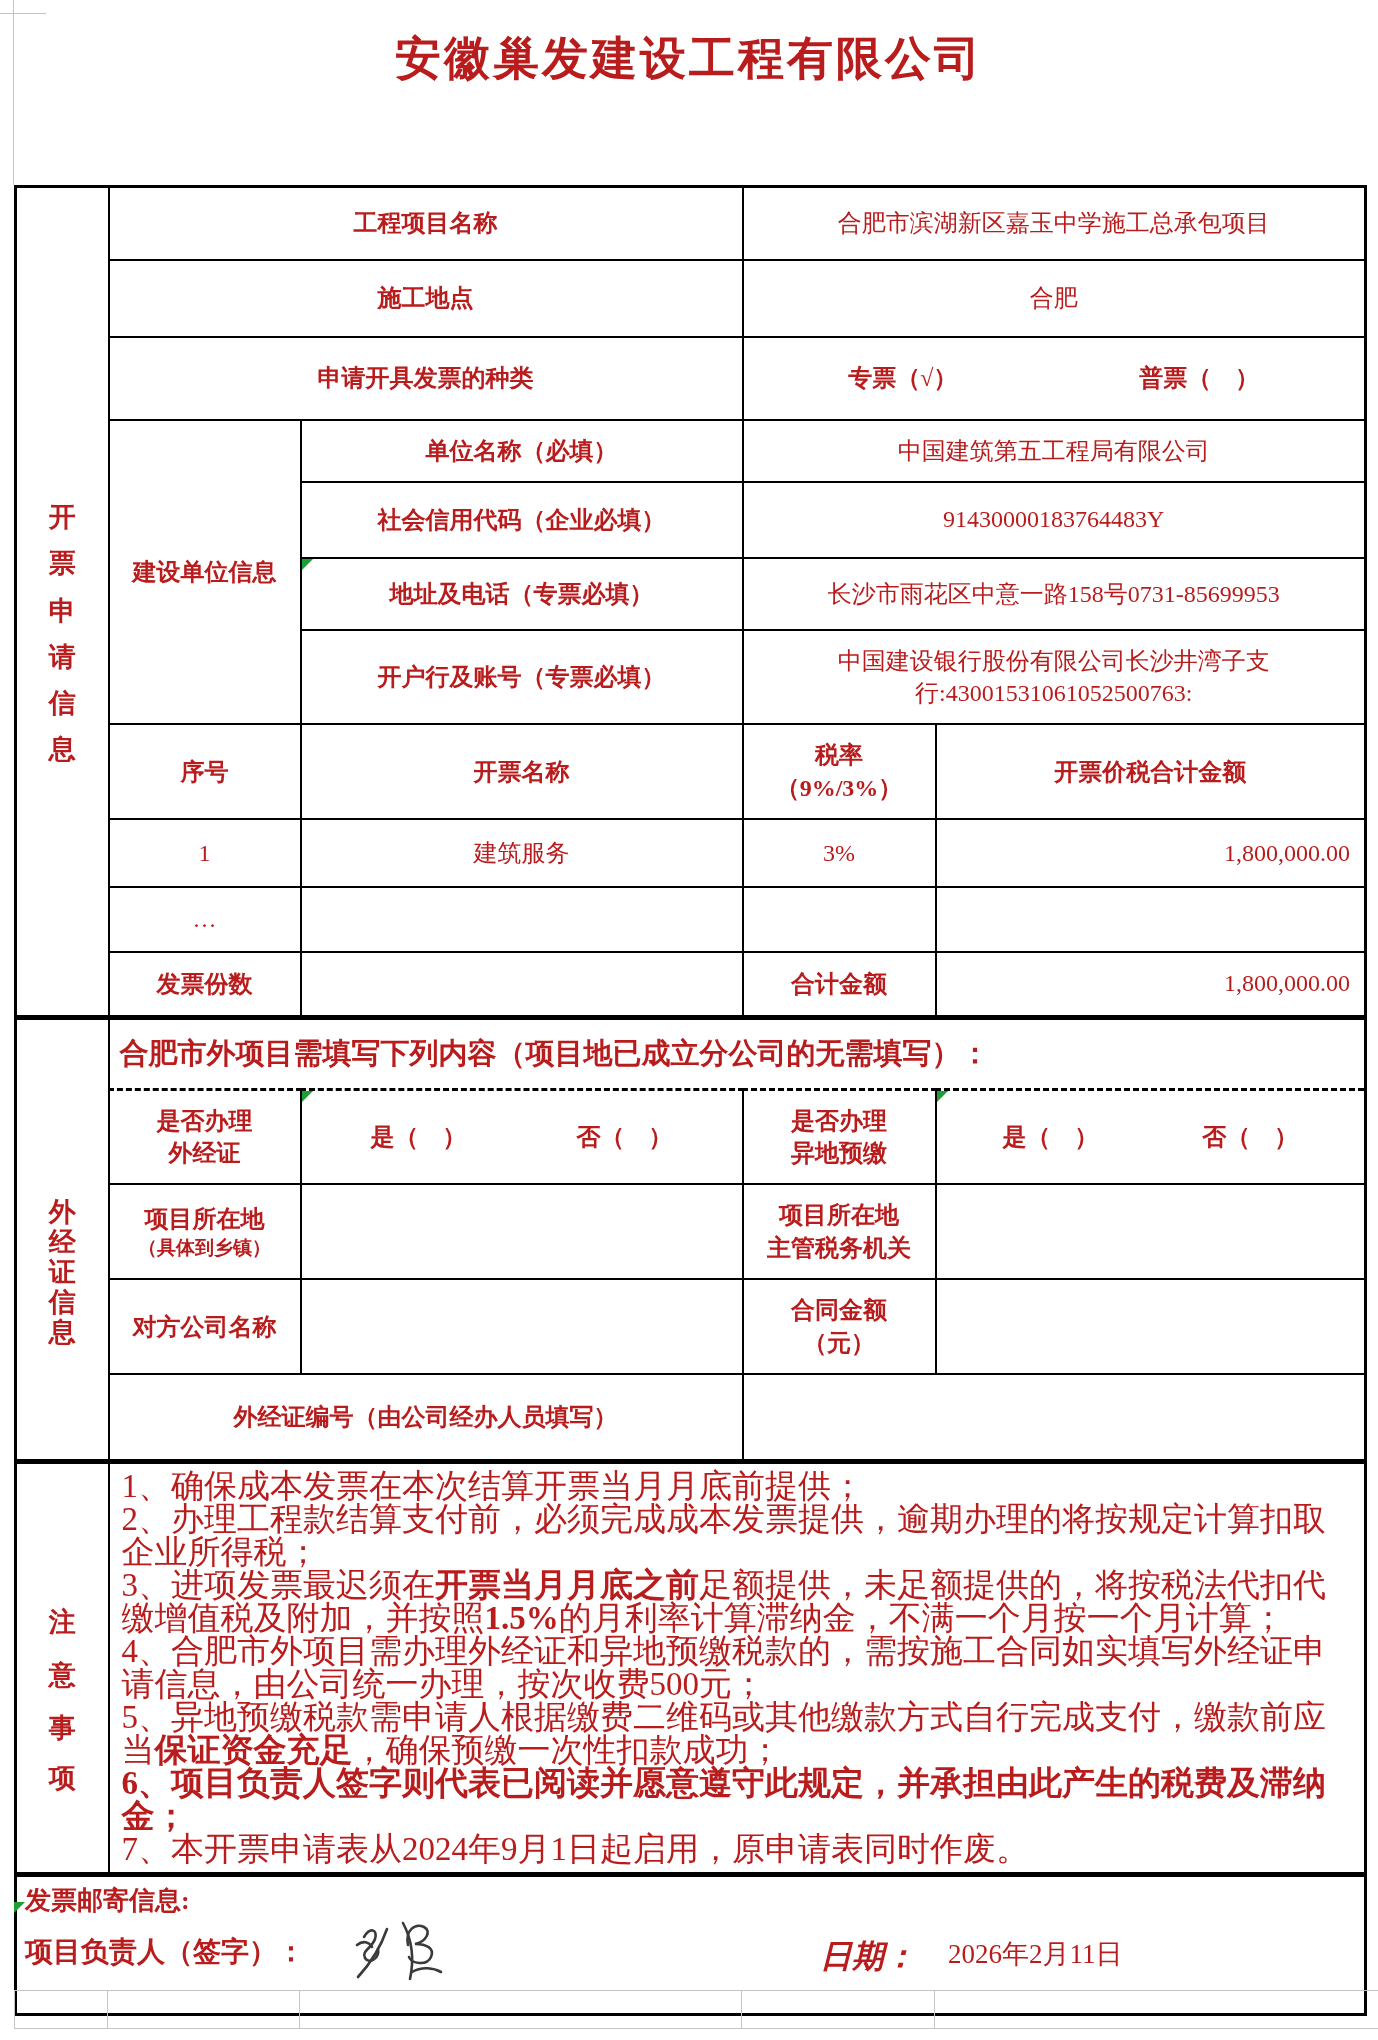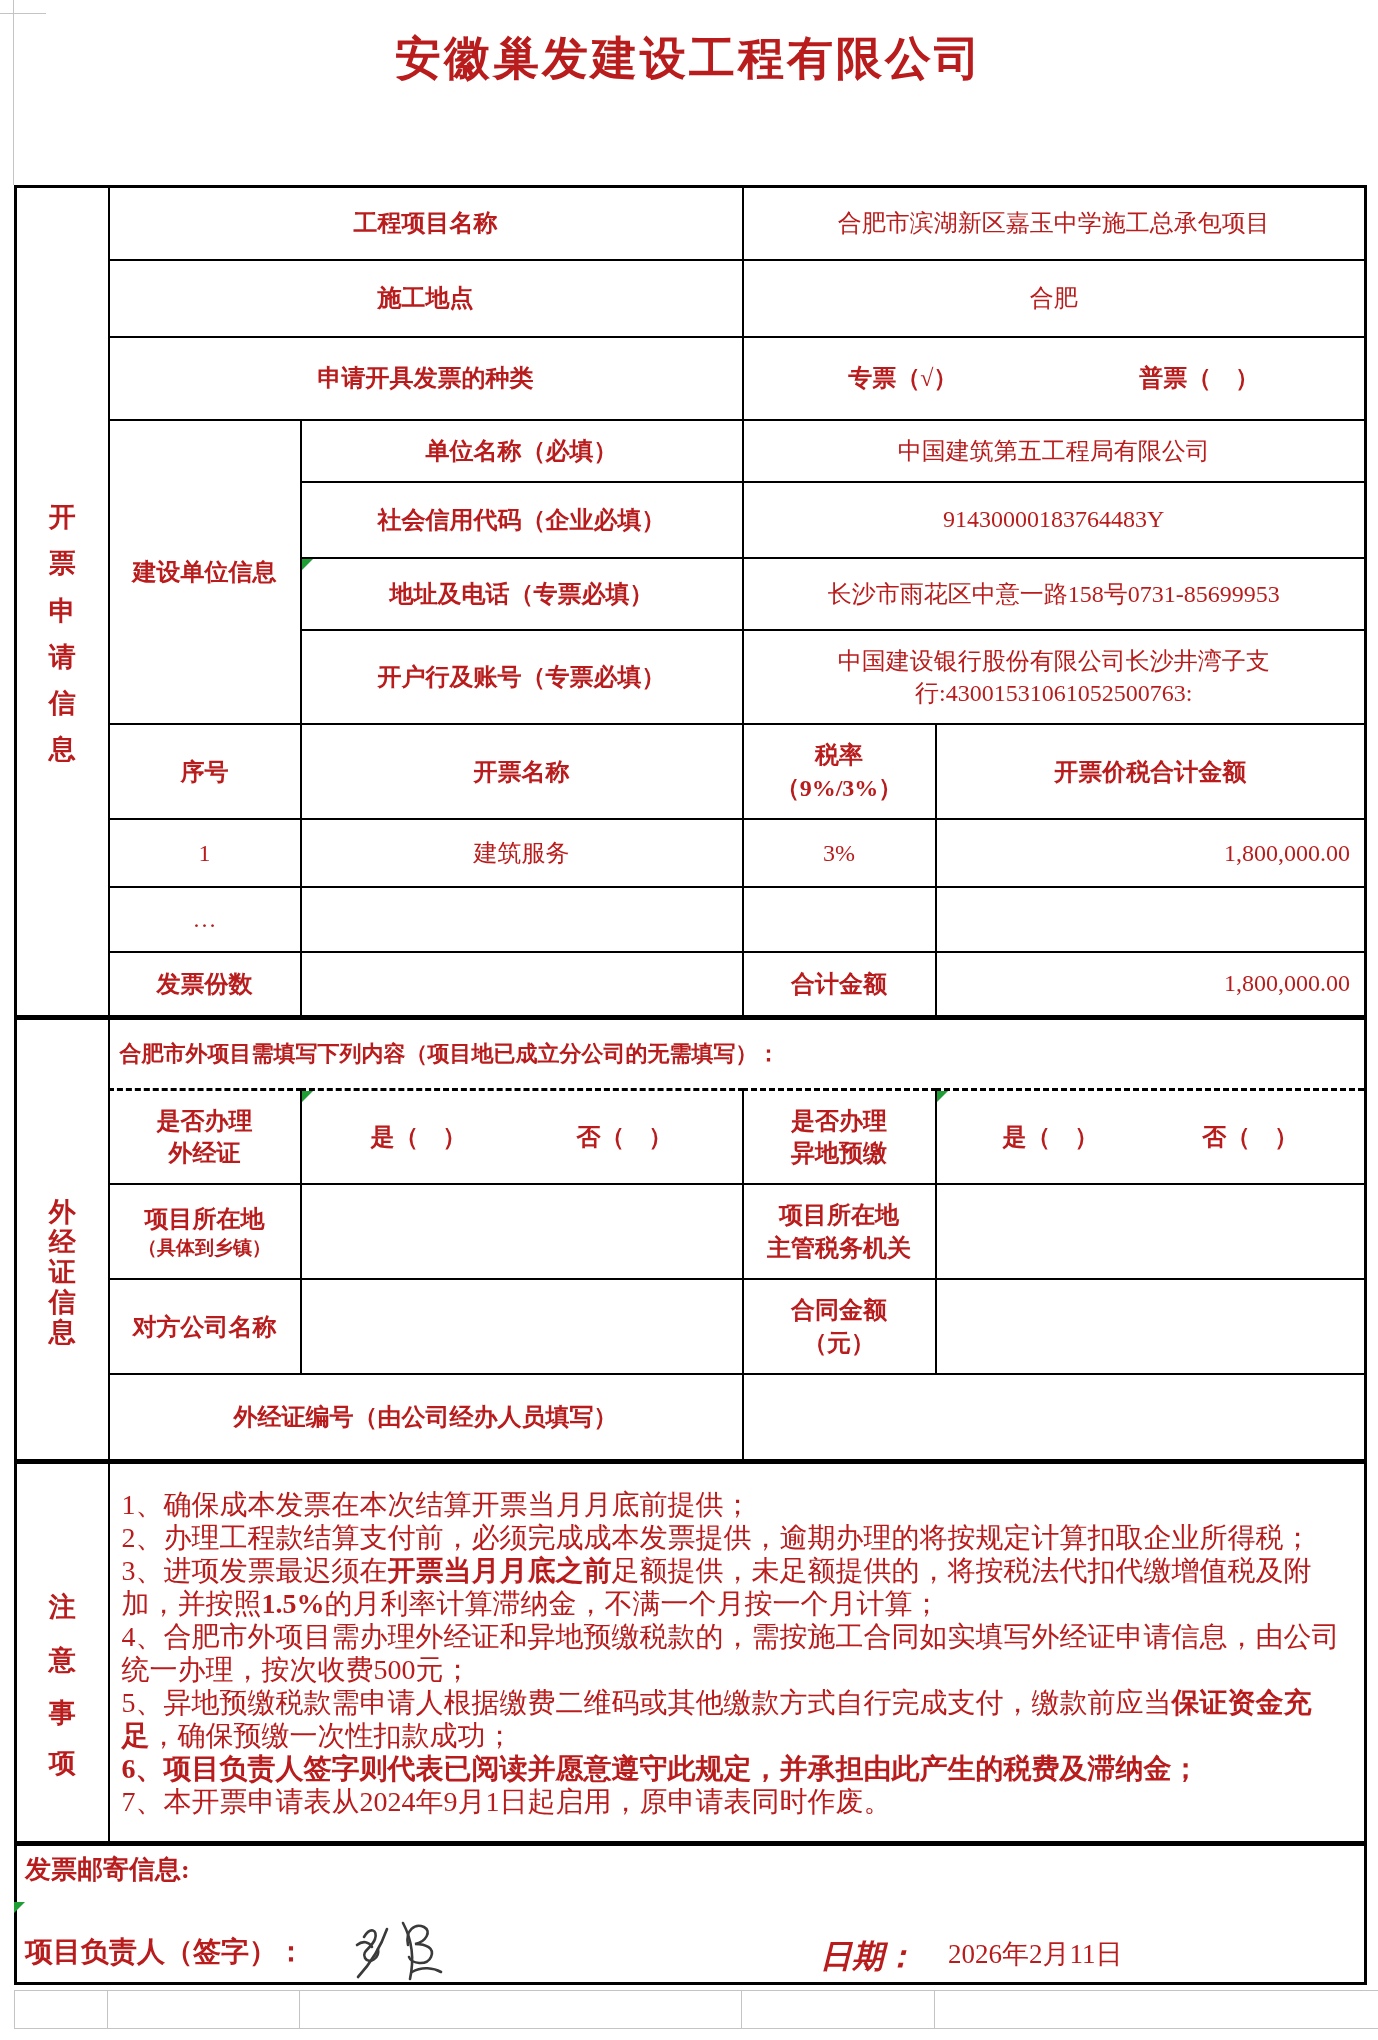--- a/index.html
+++ b/index.html
@@ -26,23 +26,23 @@
       border-top:11px solid #1e9e34;border-right:11px solid transparent;}
 
   .vh{writing-mode:vertical-rl;text-orientation:upright;display:inline-block;
       font-weight:bold;font-size:27px;}
   .g46{letter-spacing:46px;margin-bottom:-46px;}
   .g30{letter-spacing:30px;margin-bottom:-30px;}
   .g54{letter-spacing:54px;margin-bottom:-54px;}
   .line{display:block;line-height:1.35;}
   .sub{font-size:19px;}
   .flexrow{display:flex;justify-content:space-around;align-items:center;width:100%;}
-  .notes{text-align:left;font-size:28px;line-height:33px;padding:6px 10px 6px 12px;}
+  .notes{text-align:left;font-size:33px;line-height:33px;padding:6px 10px 6px 12px;}
   .notes .b{font-weight:bold;}
-  .instr{font-size:22px;font-weight:bold;text-align:left;padding-left:10px;}
+  .instr{font-size:29px;font-weight:bold;text-align:left;padding-left:10px;}
   .mail{font-size:26px;font-weight:bold;}
 
   .signrow{position:absolute;left:0;top:1905px;width:1378px;height:85px;}
   .signlabel{position:absolute;left:25px;top:28px;font-size:28px;font-weight:bold;}
   .sig{position:absolute;left:348px;top:8px;}
   .datelabel{position:absolute;left:820px;top:30px;font-size:32px;font-weight:bold;font-style:italic;}
   .datevalue{position:absolute;left:948px;top:31px;font-size:27px;}
 
   .hl{position:absolute;height:1px;background:#c4c4c4;}
   .vl{position:absolute;width:1px;background:#c4c4c4;}

